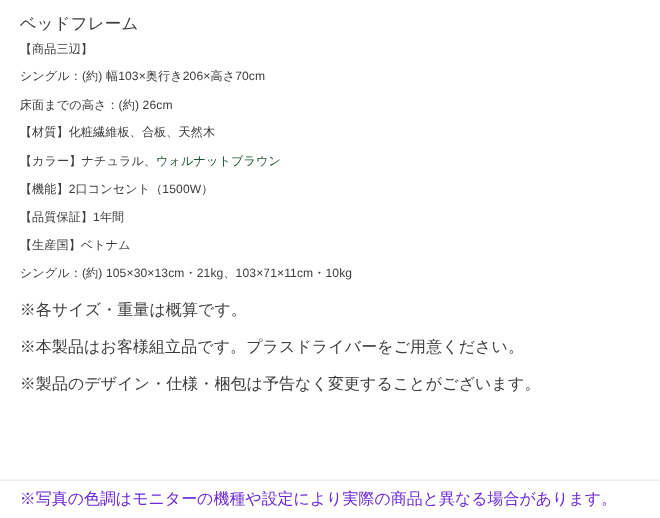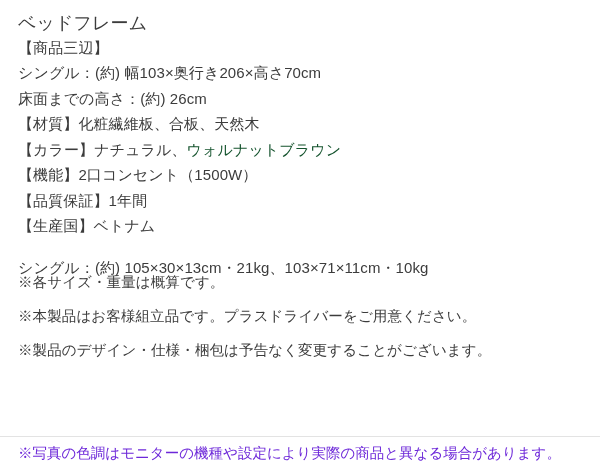--- a/index.html
+++ b/index.html
@@ -16,44 +16,44 @@
   }
   .page {
     position: relative;
     width: 600px;
     height: 471px;
     box-sizing: border-box;
     padding: 14px 18px 0 18px;
     background: #ffffff;
   }
   .spec-line {
-    font-size: 15px;
+    font-size: 11px;
     line-height: 1.0;
     letter-spacing: 0.1px;
     color: #3c3c3c;
     white-space: nowrap;
   }
   
   .spec-row {
     height: 25.5px;
     display: flex;
     align-items: flex-start;
   }
   .spec-row.gap-sm { height: 28px; }
-  .spec-row.gap-md { height: 31px; align-items: flex-end; }
+  .spec-row.gap-md { height: 31px; }
   .spec-row.gap-lg { height: 34px; }
   .muted {
     color: #14532d;
   }
   .note {
     font-size: 14.5px;
     color: #3c3c3c;
   }
   .title {
-    font-size: 18px;
+    font-size: 15px;
     color: #3c3c3c;
   }
   .footer-rule {
     position: absolute;
     left: 0;
     right: 0;
     bottom: 34px;
     height: 1px;
     background: #e3e3e3;
   }

